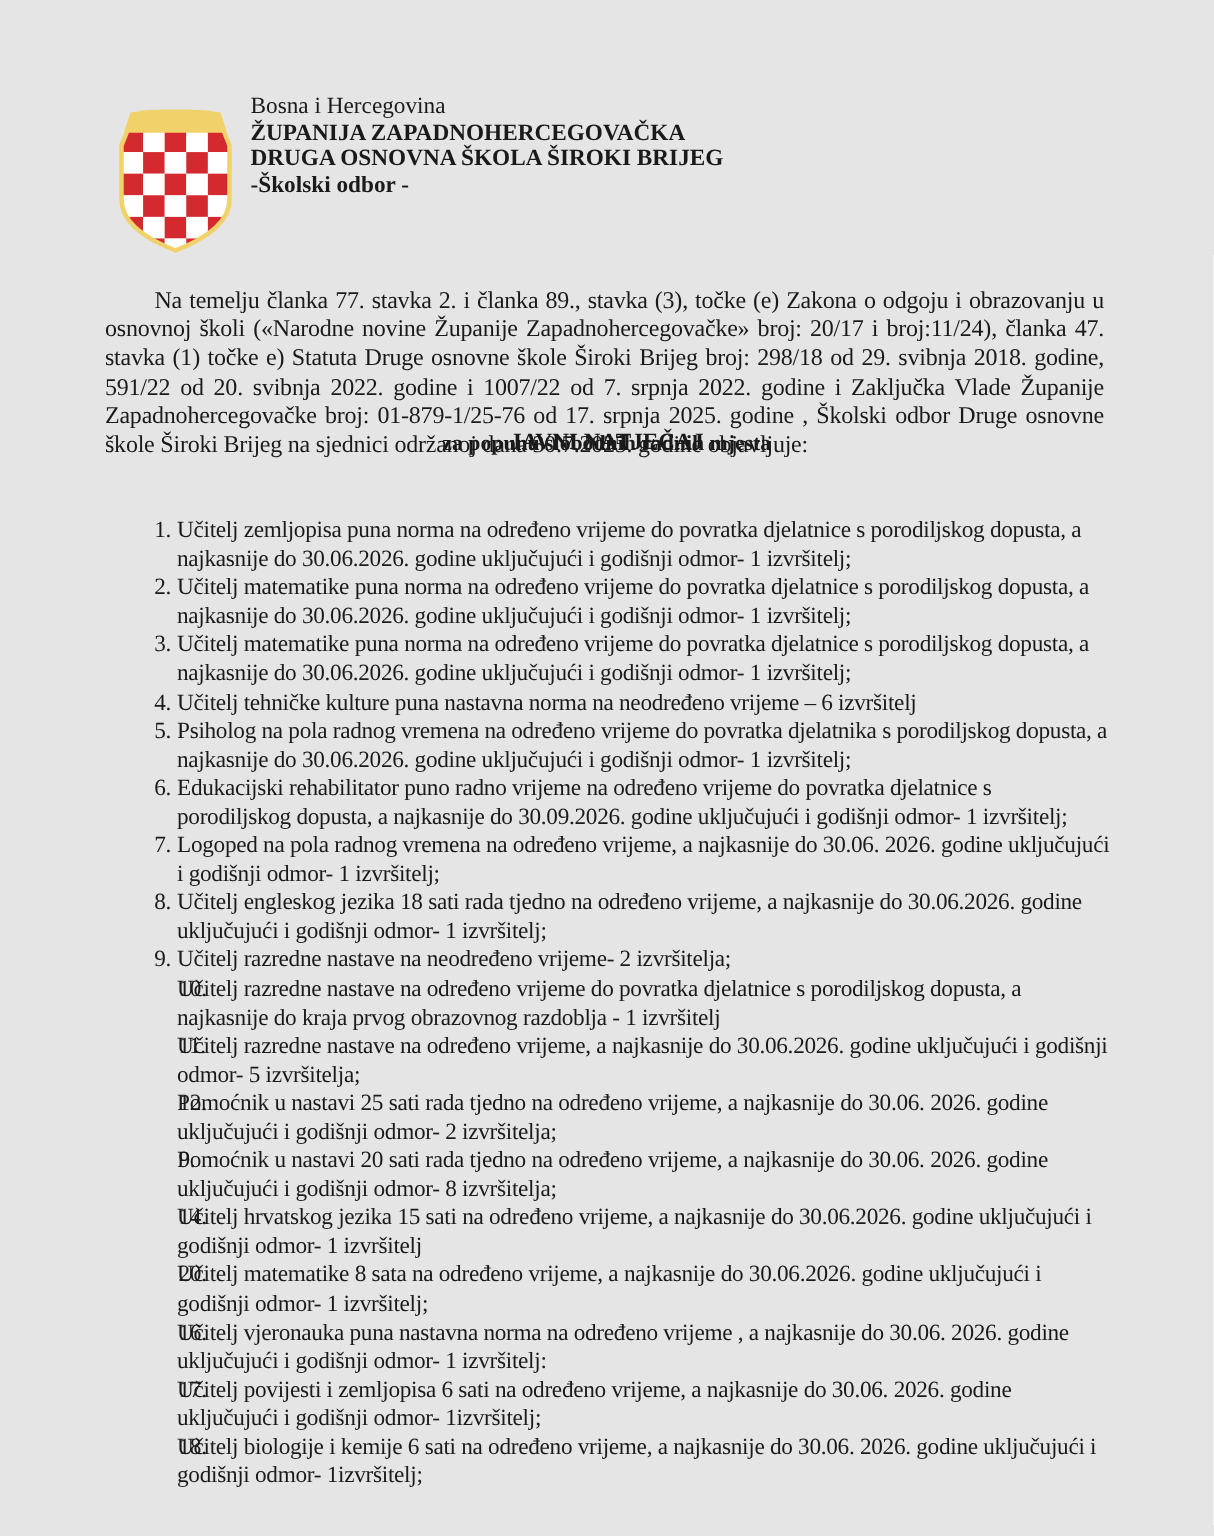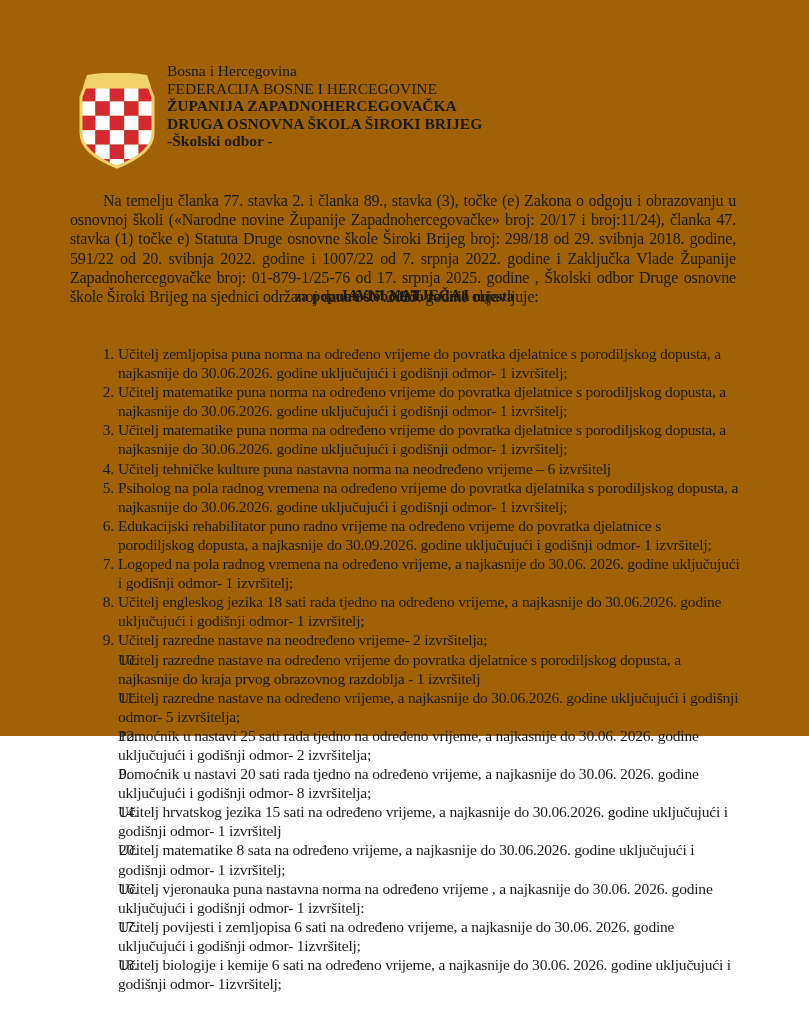--- a/index.html
+++ b/index.html
@@ -1,21 +1,21 @@
 <!DOCTYPE html>
 <html><head>
 <meta charset="utf-8">
 <style>
   html, body { margin: 0; padding: 0; background: #ffffff; }
   body {
     width: 809px; height: 1024px; position: relative; overflow: hidden;
     font-family: "Liberation Serif", "DejaVu Serif", serif;
     color: #1a1a1a;
   }
-  .page { position: absolute; left: 0; top: 0; width: 809px; height: 736px; background: #a16207; }
+  .page { position: absolute; left: 0; top: 0; width: 809px; height: 1024px; background: #e5e5e5; }
 
   .crest { position: absolute; left: 75px; top: 73px; width: 84px; height: 96px; }
 
   .hdr { position: absolute; left: 167px; top: 62px; font-size: 15.5px; line-height: 17.6px; }
   .hdr div { white-space: nowrap; }
   .hdr .b { font-weight: bold; }
 
   .intro {
     position: absolute; left: 70px; top: 191px; width: 666px;
     font-size: 16px; line-height: 19.2px; text-align: justify; text-indent: 33px;
@@ -75,21 +75,20 @@
         <rect x="20.4" y="86" width="14.4" height="14.4" fill="#d42a2f"></rect>
         <rect x="34.8" y="86" width="14.4" height="14.4" fill="#ffffff"></rect>
         <rect x="49.2" y="86" width="14.4" height="14.4" fill="#d42a2f"></rect>
         <rect x="63.6" y="86" width="14.4" height="14.4" fill="#ffffff"></rect>
       </g>
     <path d="M10 14 L74 14 L78 24 L78 60 Q78 80 42 94 Q6 80 6 60 L6 24 Z" fill="none" stroke-width="3" id="crest-border" stroke="#f1d26a"></path>
   </svg>
 
   <div class="hdr">
     <div>Bosna  i Hercegovina</div>
-    <div>FEDERACIJA BOSNE I HERCEGOVINE</div>
     <div class="b">ŽUPANIJA ZAPADNOHERCEGOVAČKA</div>
     <div class="b">DRUGA OSNOVNA ŠKOLA ŠIROKI BRIJEG</div>
     <div class="b">-Školski odbor -</div>
   </div>
 
   <div class="intro">Na temelju članka 77. stavka 2. i članka 89., stavka (3), točke (e)  Zakona o odgoju i obrazovanju u osnovnoj školi («Narodne novine Županije Zapadnohercegovačke» broj: 20/17 i broj:11/24), članka 47. stavka (1) točke e) Statuta Druge osnovne škole Široki Brijeg broj: 298/18  od 29. svibnja 2018. godine, 591/22 od 20. svibnja 2022. godine i 1007/22 od  7. srpnja 2022. godine i Zaključka Vlade Županije Zapadnohercegovačke broj: 01-879-1/25-76 od 17. srpnja 2025. godine , Školski odbor  Druge osnovne škole Široki Brijeg na sjednici održanoj dana 30.7.2025. godine objavljuje:</div>
 
   <div class="title-block title">JAVNI NATJEČAJ</div>
   <div class="title-block subtitle">za popunu slobodnih radnih mjesta</div>
 

